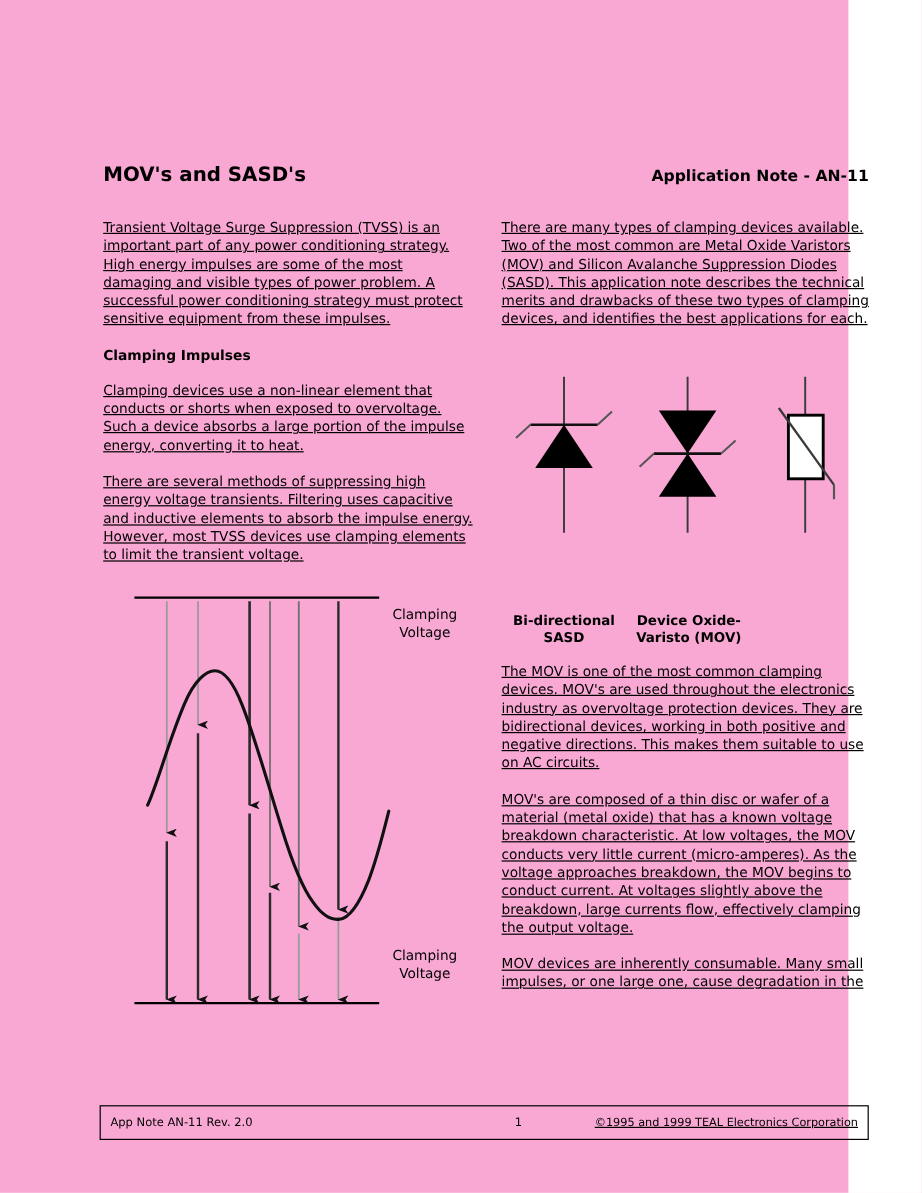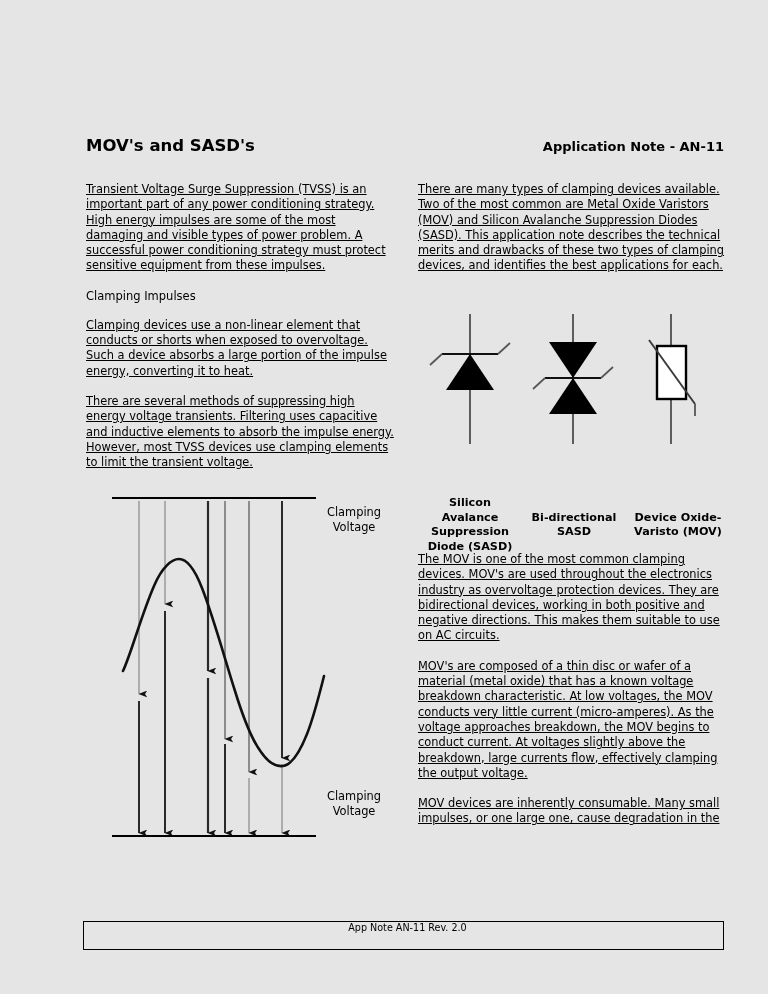--- a/index.html
+++ b/index.html
@@ -11,23 +11,23 @@
     width: 768px;
     height: 994px;
     position: relative;
     font-family: "DejaVu Sans", "Liberation Sans", sans-serif;
     color: #000000;
     overflow: hidden;
   }
   .page {
     position: absolute;
     left: 0; top: 0;
-    width: 768px;
+    width: 707px;
     height: 994px;
-    background: #e5e5e5;
+    background: #f9a8d4;
   }
 
   
   .header {
     position: absolute;
     left: 86px;
     top: 136px;
     width: 638px;
     display: flex;
     justify-content: space-between;
@@ -59,21 +59,21 @@
   p.body {
     margin: 0 0 15px 0;
     font-size: 11.4px;
     line-height: 15.3px;
     text-align: left;
     text-decoration: underline;
   }
   h3.sub {
     margin: 0 0 14px 0;
     font-size: 11.5px;
-    font-weight: normal;
+    font-weight: bold;
     line-height: 15px;
   }
 
   
   .figure-wave {
     position: absolute;
     left: 86px;
     top: 486px;
     width: 330px;
     height: 380px;
@@ -133,21 +133,20 @@
   .footer {
     position: absolute;
     left: 83px;
     top: 921px;
     width: 641px;
     height: 29px;
     border: 1.6px solid #000000;
     box-sizing: border-box;
     display: flex;
     align-items: center;
-    flex-direction: column;
   }
   .footer-left {
     font-size: 9.6px;
     padding-left: 8px;
     flex: 0 0 300px;
   }
   .footer-center {
     font-size: 9.6px;
     flex: 0 0 80px;
     text-align: center;
@@ -265,26 +264,20 @@
         <line x1="253" y1="2" x2="253" y2="132" stroke="#3a3a3a" stroke-width="1.6"></line>
         <rect x="239" y="34" width="29" height="53" fill="#ffffff" stroke="#000000" stroke-width="2.4"></rect>
 
         <line x1="231" y1="28" x2="277" y2="92" stroke="#3a3a3a" stroke-width="1.9"></line>
         <line x1="277" y1="92" x2="277" y2="104" stroke="#555555" stroke-width="1.8"></line>
       </g>
     </svg>
   </div>
 
   <div class="symbol-captions">
-    <div class="sym-cap sym-cap-1">
-      <div>Silicon</div>
-      <div>Avalance</div>
-      <div>Suppression</div>
-      <div>Diode (SASD)</div>
-    </div>
     <div class="sym-cap sym-cap-2">
       <div>Bi-directional</div>
       <div>SASD</div>
     </div>
     <div class="sym-cap sym-cap-3">
       <div>Device Oxide-</div>
       <div>Varisto (MOV)</div>
     </div>
   </div>
 

